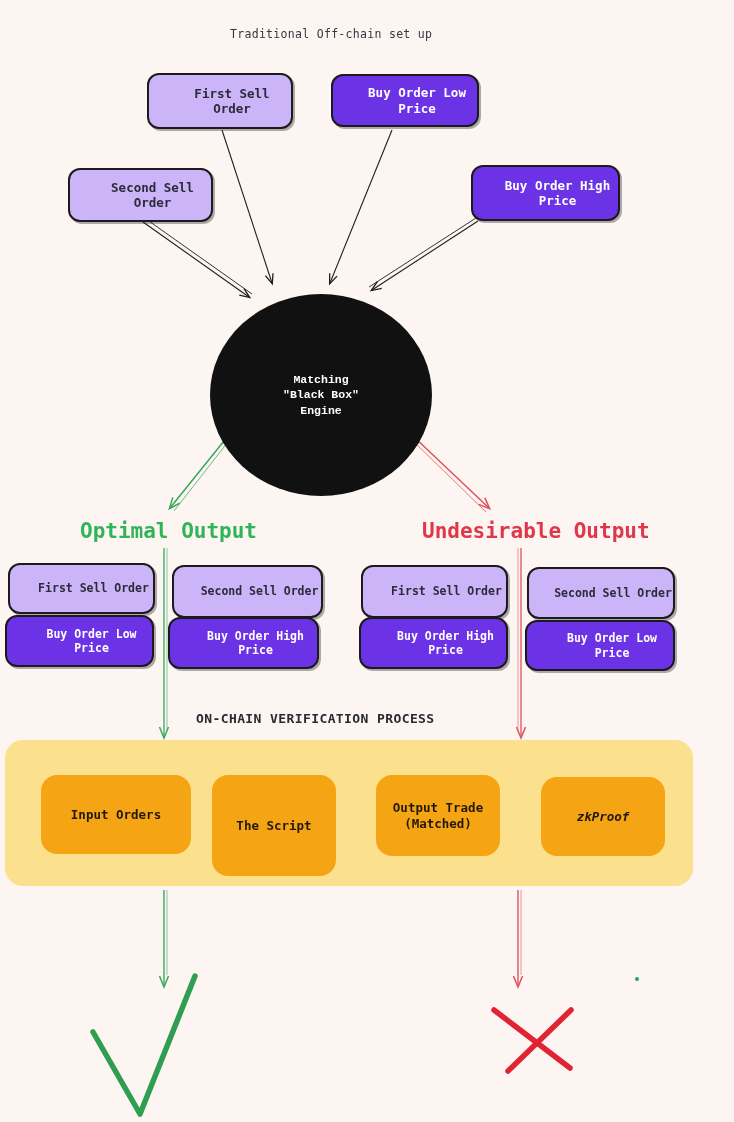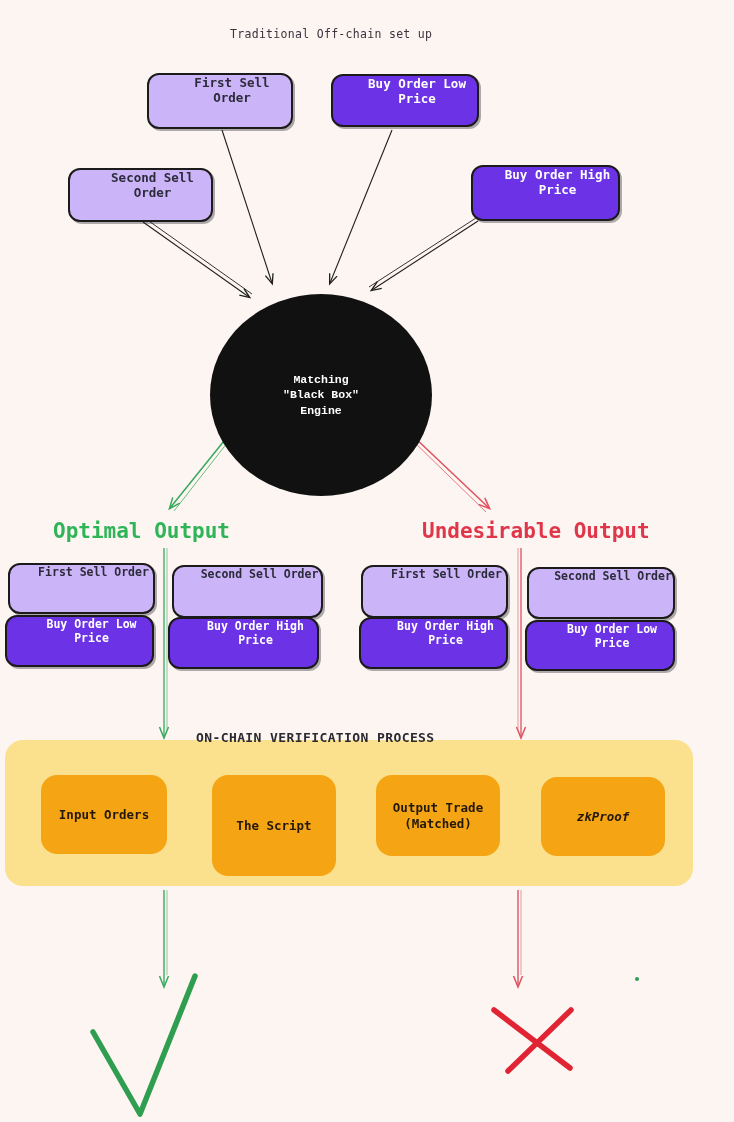--- a/index.html
+++ b/index.html
@@ -22,20 +22,21 @@
     left: 0;
     top: 0;
     width: 734px;
     height: 1122px;
     pointer-events: none;
   }
   .node {
     position: absolute;
     box-sizing: border-box;
     display: flex;
+    align-items: center;
     justify-content: center;
     text-align: center;
     border: 2px solid #1b1b1b;
     border-radius: 12px;
     font-family: "DejaVu Sans Mono", monospace;
     font-weight: bold;
     line-height: 1.22;
     box-shadow: 2px 2px 0 rgba(30,25,40,0.35);
     z-index: 4;
     padding-left: 24px;
@@ -109,21 +110,21 @@
     color: #23180a;
     font-family: "DejaVu Sans Mono", monospace;
     font-size: 12.5px;
     font-weight: bold;
     line-height: 1.25;
     z-index: 4;
   }
   .onchain-label {
     position: absolute;
     left: 196px;
-    top: 730px;
+    top: 711px;
     font-family: "DejaVu Sans Mono", monospace;
     font-size: 13px;
     font-weight: bold;
     color: #2a2a30;
     letter-spacing: 0.4px;
     white-space: nowrap;
     z-index: 5;
   }
   .green-dot {
     position: absolute;
@@ -221,21 +222,21 @@
     <span style="white-space:pre-line;">Buy Order High
 Price</span>
   </div>
 
   <div class="blackbox">
     <div>Matching</div>
     <div>"Black Box"</div>
     <div>Engine</div>
   </div>
 
-  <div class="outlabel green" style="left:53px; top:519px;">Optimal Output</div>
+  <div class="outlabel green" style="left:80px; top:519px;">Optimal Output</div>
 
   <div class="outlabel red" style="left:422px; top:519px;">Undesirable Output</div>
 
   <div class="node node-light" style="left:8px; top:563px; width:147px; height:51px; font-size:11.5px;">
     <span>First Sell Order</span>
   </div>
   <div class="node node-dark" style="left:5px; top:615px; width:149px; height:52px; font-size:11.5px; white-space:pre-line;">
     <span style="white-space:pre-line;">Buy Order Low Price</span>
   </div>
 
@@ -259,21 +260,21 @@
     <span>Second Sell Order</span>
   </div>
   <div class="node node-dark" style="left:525px; top:620px; width:150px; height:51px; font-size:11.5px;">
     <span>Buy Order Low Price</span>
   </div>
 
   <div class="onchain-label">ON-CHAIN VERIFICATION PROCESS</div>
 
   <div class="yellow-panel"></div>
 
-  <div class="chip" style="left:41px; top:775px; width:126px; height:79px;">
+  <div class="chip" style="left:41px; top:775px; width:150px; height:79px;">
     <span style="white-space:pre-line;">Input Orders</span>
   </div>
 
   <div class="chip" style="left:212px; top:775px; width:124px; height:101px;">
     <span style="white-space:pre-line;">The Script</span>
   </div>
 
   <div class="chip" style="left:376px; top:775px; width:124px; height:81px;align-items:center;">
     <span style="white-space:pre-line;">Output Trade
 (Matched)</span>

